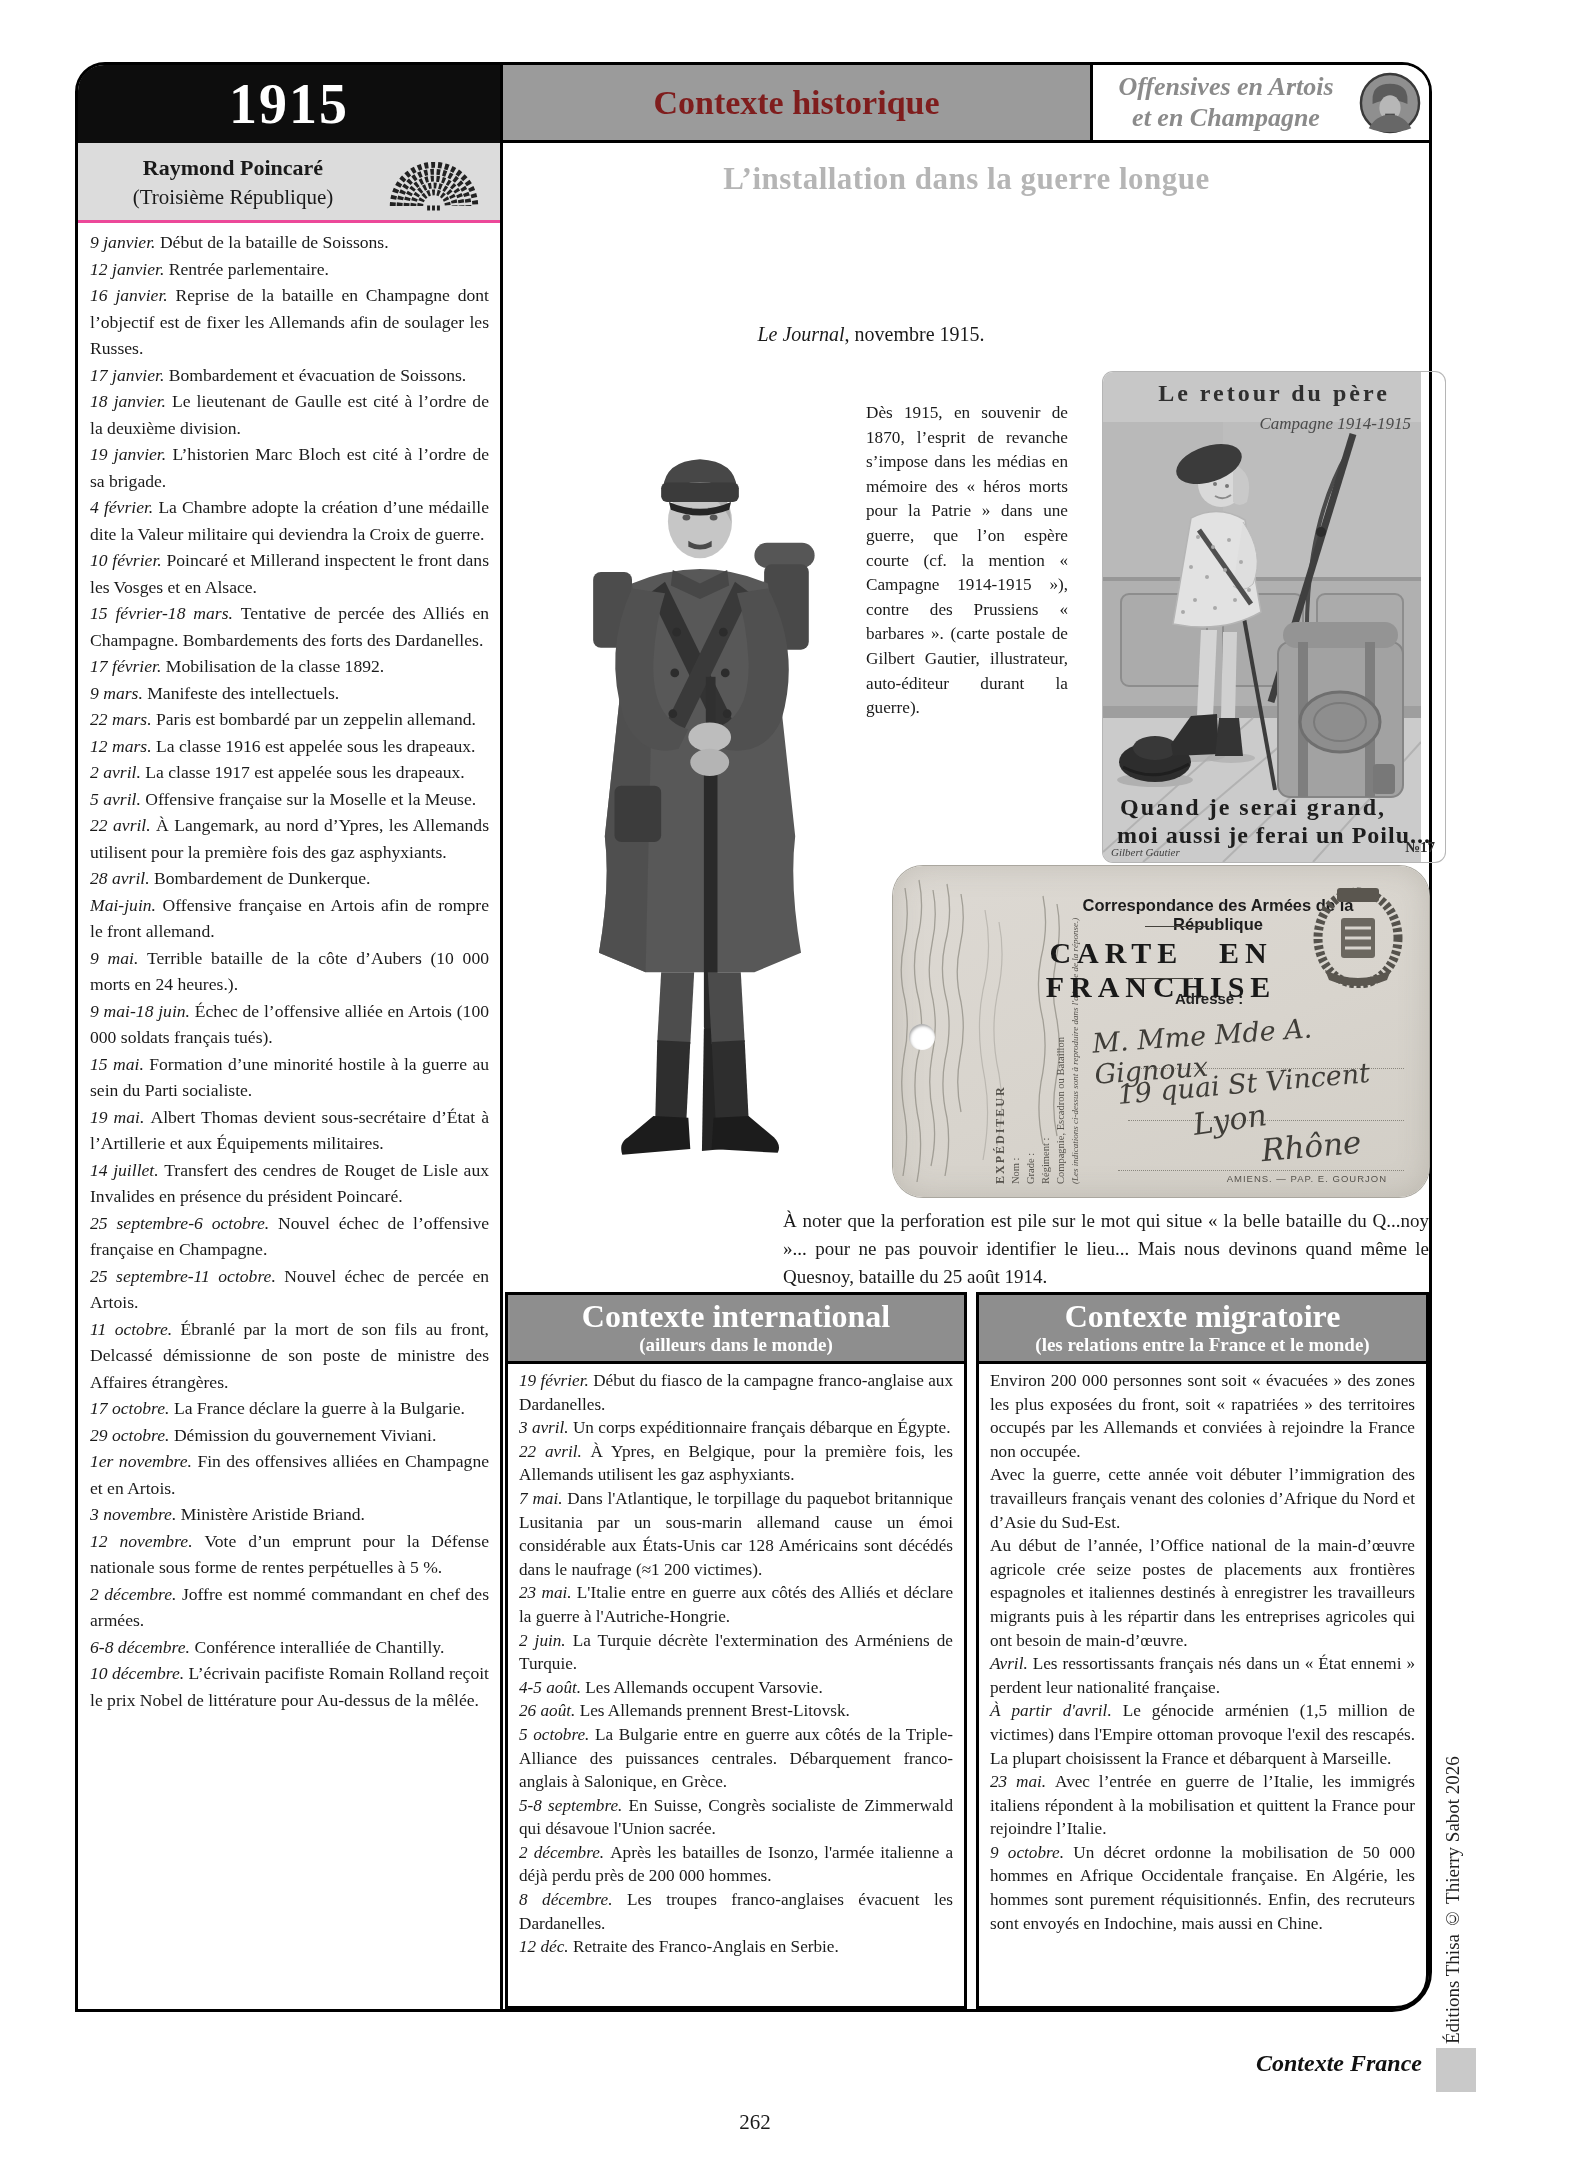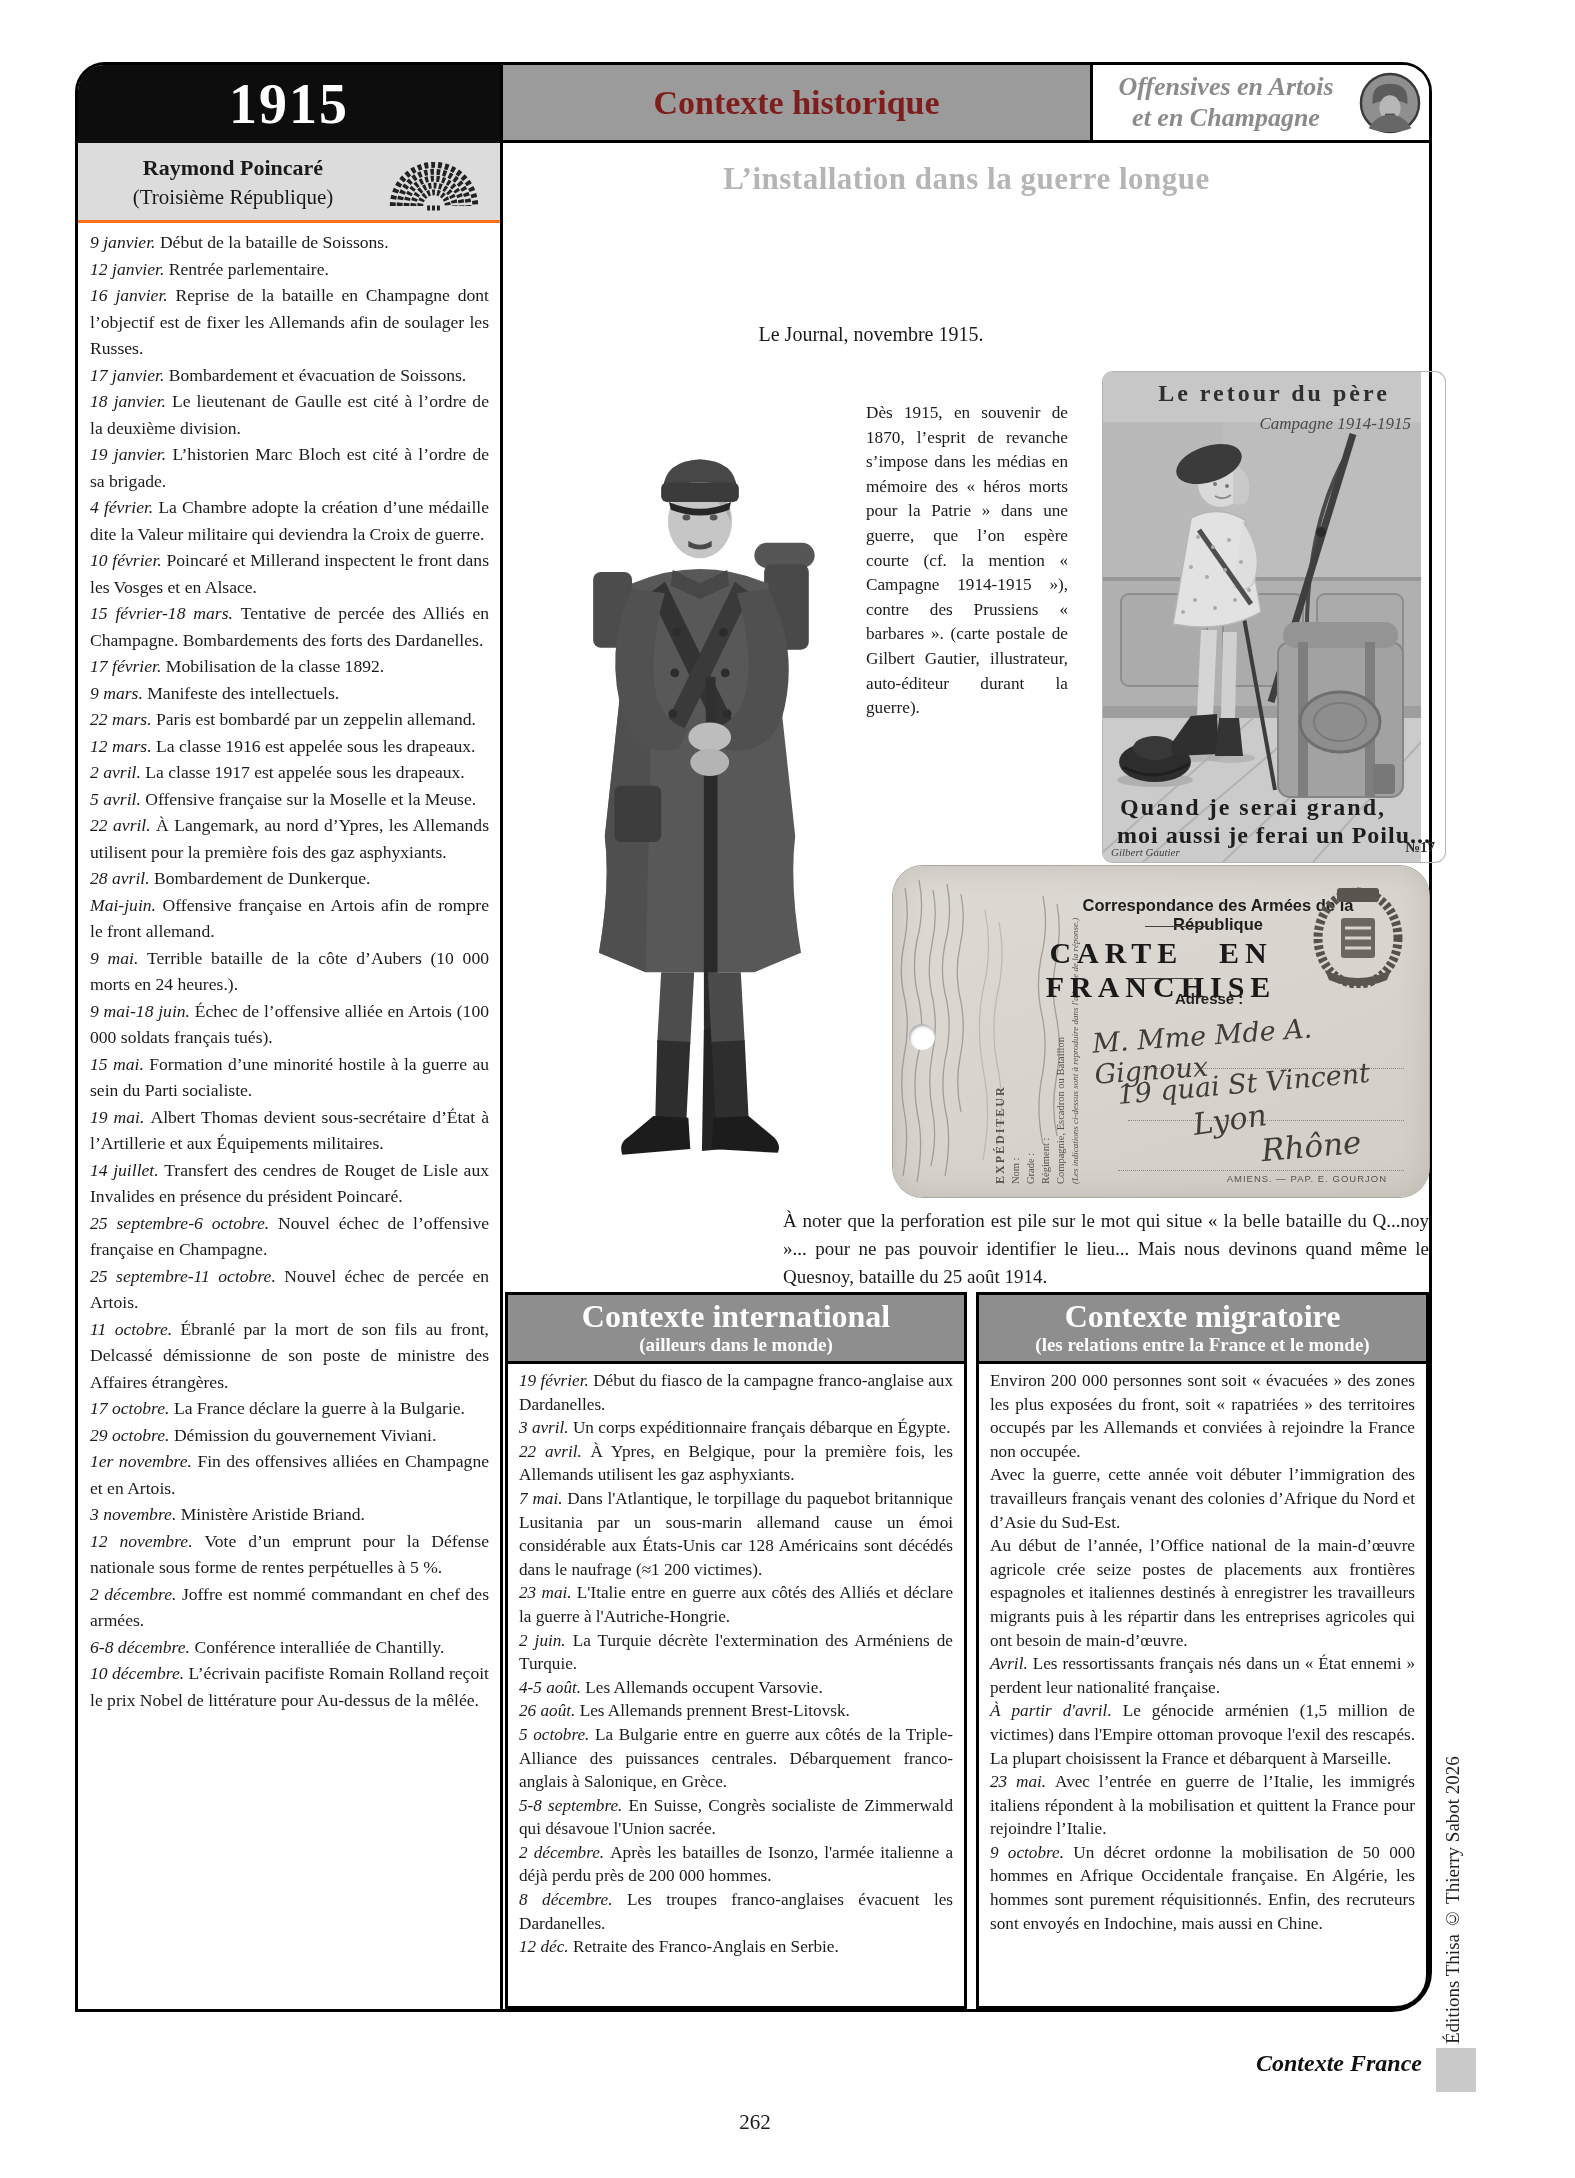--- a/index.html
+++ b/index.html
@@ -16,37 +16,37 @@
   .center-header{position:absolute;left:425px;top:0;width:587px;height:78px;background:#9b9b9b;
                  border-bottom:3px solid #000;display:flex;align-items:center;justify-content:center;}
   .center-header span{color:#7f1d1d;font-size:34px;font-weight:bold;}
   .right-header{position:absolute;left:1012px;top:0;width:339px;height:78px;background:#fff;
                 border-left:3px solid #000;border-bottom:3px solid #000;border-radius:0 26px 0 0;}
   .rh-text{position:absolute;left:4px;top:6px;width:258px;text-align:center;
            font-style:italic;font-weight:bold;color:#8b8b8b;font-size:26px;line-height:31px;}
   .portrait{position:absolute;right:8px;top:7px;width:62px;height:62px;}
   
   .poincare{position:absolute;left:0;top:78px;width:422px;height:80px;background:#dcdcdc;
-            border-bottom:3px solid #f97316;}
+            border-bottom:3px solid #ec4899;}
   .poincare .pname{position:absolute;left:0;top:12px;width:310px;text-align:center;
                    font-weight:bold;font-size:22px;}
   .poincare .psub{position:absolute;left:0;top:42px;width:310px;text-align:center;font-size:21px;}
   .hemicycle{position:absolute;left:306px;top:14px;width:100px;height:54px;}
   .timeline{position:absolute;left:12px;top:164px;width:399px;height:1778px;overflow:hidden;
             font-size:17.6px;line-height:26.5px;text-align:justify;}
   p.ev{margin:0;}
   .evd{font-style:italic;}
   
   .main-title{position:absolute;left:428px;top:96px;width:921px;text-align:center;
               font-size:31px;font-weight:bold;color:#b5b5b5;letter-spacing:.5px;}
   .quote{position:absolute;left:436px;top:158px;width:912px;
          font-family:"DejaVu Sans",sans-serif;font-style:italic;font-weight:bold;
          font-size:23px;line-height:28.5px;text-align:justify;color:#111;}
   .attribution{position:absolute;left:428px;top:258px;width:730px;text-align:center;font-size:20px;}
-  .attribution .it{}
+  .attribution .it{font-style:italic;}
   .intro{position:absolute;left:788px;top:336px;width:202px;font-size:17.2px;line-height:24.6px;
          text-align:justify;}
   .soldier{position:absolute;left:486px;top:352px;width:272px;height:780px;}
   
   .postcard{position:absolute;left:1025px;top:307px;width:342px;height:490px;
             border-radius:10px;overflow:hidden;box-shadow:0 0 0 1px #b5b5b5;}
   .postcard svg.pc-ill{position:absolute;left:0;top:0;width:318px;height:490px;}
   .pc-title{position:absolute;left:0;top:8px;width:100%;text-align:center;font-size:24px;
             letter-spacing:3px;color:#2f2f2f;font-weight:600;}
   .pc-sub{position:absolute;right:34px;top:42px;font-style:italic;font-size:17px;color:#4a4a4a;

